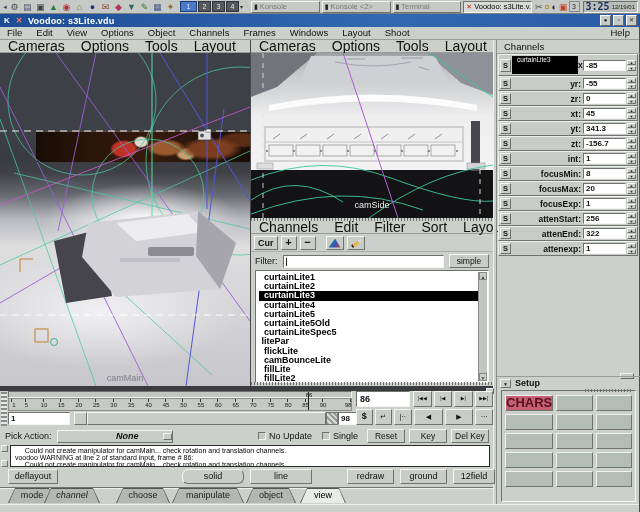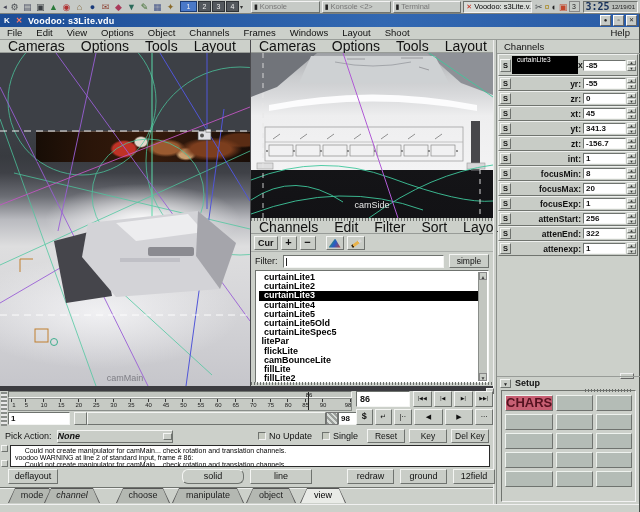--- a/index.html
+++ b/index.html
@@ -180,21 +180,21 @@
   .navrow2 .nbtn:nth-child(1){width:17px;font-weight:bold;font-size:9px;}
   .navrow2 .nbtn:nth-child(2){width:17px;}
   .navrow2 .nbtn:nth-child(3){width:19px;}
   .navrow2 .nbtn:nth-child(4){width:29px;}
   .navrow2 .nbtn:nth-child(5){width:29px;}
   .navrow2 .nbtn:nth-child(6){width:18px;}
 
   
   .pickrow{position:absolute;left:0;top:413px;width:493px;height:18px;display:flex;align-items:center;
     font-size:9px;color:#111;padding:0 4px 0 5px;gap:5px;}
-  .dropdown{width:116px;height:13px;display:flex;align-items:center;justify-content:space-between;gap:0;}
+  .dropdown{width:116px;height:13px;display:flex;align-items:center;justify-content:flex-end;gap:24px;}
   .dropdown .val{font-style:italic;font-weight:bold;font-size:9px;}
   .optbox{width:9px;height:7px;}
   .pickspacer{flex:1;}
   .check{display:flex;align-items:center;gap:3px;}
   .cb{width:8px;height:8px;background:#c6cac0;border-top:1px solid #6f736f;border-left:1px solid #6f736f;
     border-right:1px solid #f2f2f2;border-bottom:1px solid #f2f2f2;}
   .pabtn{width:38px;height:14px;font-size:8.5px;line-height:12px;text-align:center;color:#111;margin-left:4px;}
   .console-gutter{position:absolute;left:1px;top:431px;width:8px;height:22px;}
   .cg{position:absolute;left:0;width:7px;height:7px;}
   .console{position:absolute;left:10px;top:431px;width:480px;height:22px;background:#fff;

